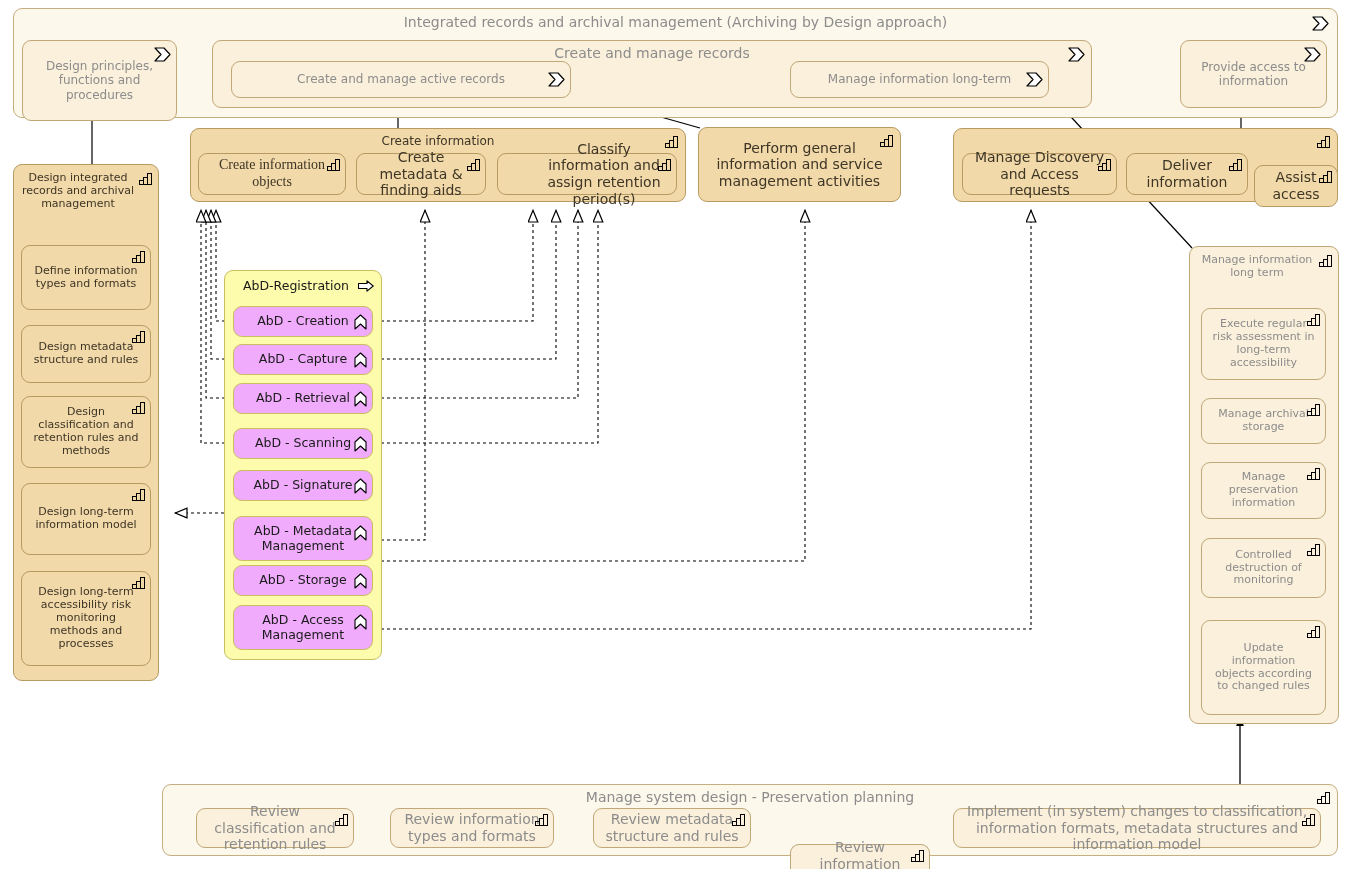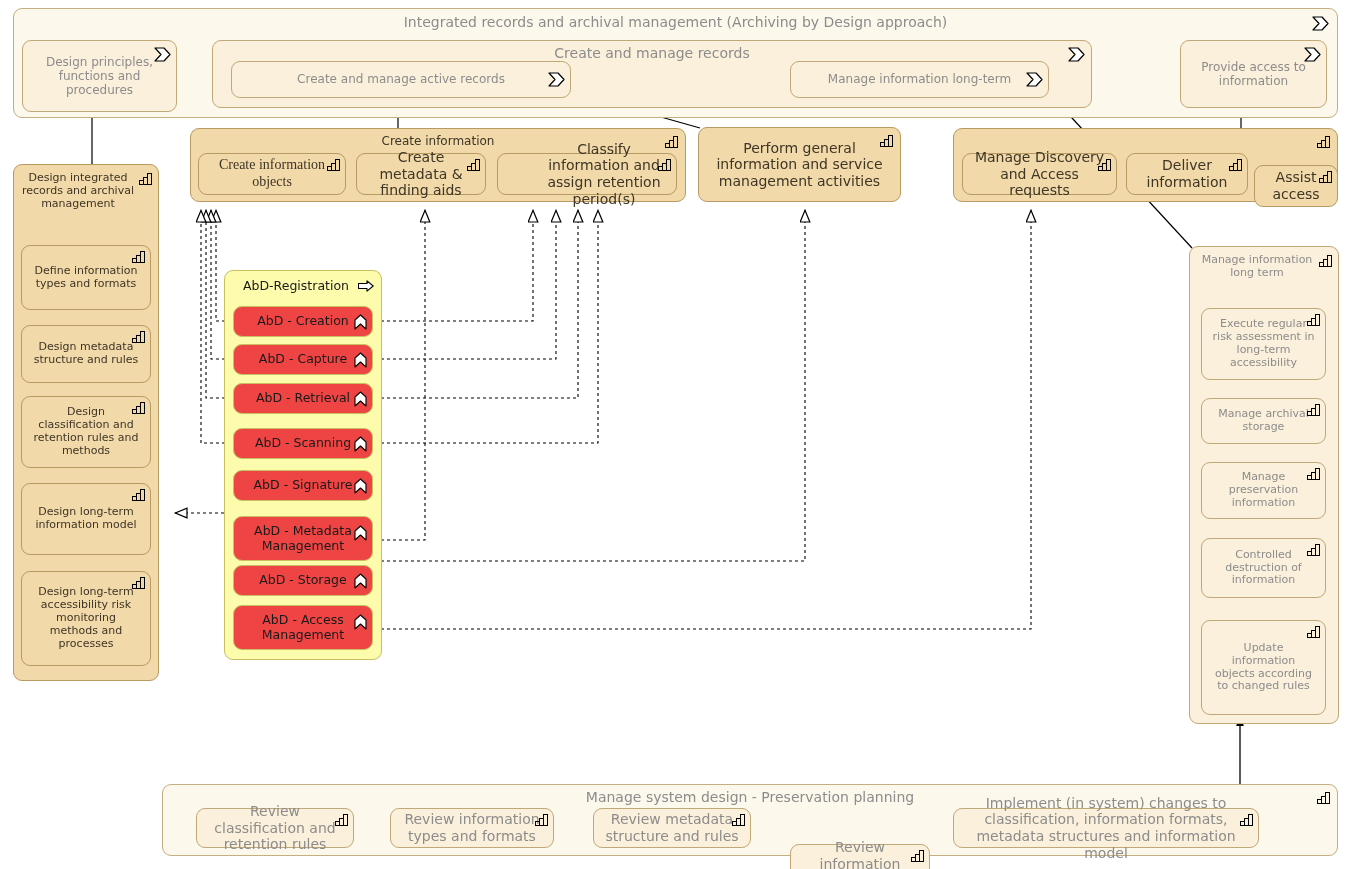--- a/index.html
+++ b/index.html
@@ -33,21 +33,21 @@
   
   .grp-outer { background:#fdf8ec; border:1px solid #c5ae80; align-items:flex-start; justify-content:flex-start; }
   
   .grp-mid   { background:#fbf0db; border:1px solid #c0a878; align-items:flex-start; justify-content:flex-start; }
   
   .svc       { background:#fbf0db; border:1px solid #c0a878; }
   
   .fn        { background:#f2d9a9; border:1px solid #b89a63; }
   .fn-grp    { background:#f2d9a9; border:1px solid #b89a63; align-items:flex-start; justify-content:flex-start; }
   
-  .app       { background:#ef4444; border:1px solid #c8c05e; }
+  .app       { background:#f0abfc; border:1px solid #c8c05e; }
   .app-grp   { background:#fdfbac; border:1px solid #c8c05e; align-items:flex-start; justify-content:flex-start; }
 
   .title-center {
     position:absolute; left:0; right:0; top:5px;
     text-align:center; padding:0 26px;
   }
 
   .txt-grey  { color:#8c8c8c; }
   .txt-dark  { color:#3d3526; }
   .txt-black { color:#1a1a1a; }
@@ -121,21 +121,21 @@
 
   <div class="node grp-outer" style="left:13px; top:8px; width:1325px; height:110px;">
     <div class="title-center fs115 txt-grey">Integrated records and archival management (Archiving by Design approach)</div>
     <span class="icon-svc" style="right:8px; top:7px;">
       <svg width="17" height="15" viewBox="0 0 17 15">
           <path d="M1,1 L10,1 L16,7.5 L10,14 L1,14 L7,7.5 Z" fill="#fff" stroke="#000" stroke-width="1.2" stroke-linejoin="round"></path>
         </svg>
     </span>
   </div>
 
-  <div class="node svc" style="left:22px; top:40px; width:155px; height:72px;">
+  <div class="node svc" style="left:22px; top:40px; width:155px; height:81px;">
     <span class="lbl fs12 txt-grey">Design principles, functions and procedures</span>
     <span class="icon-svc" style="right:5px; top:6px;">
       <svg width="17" height="15" viewBox="0 0 17 15">
           <path d="M1,1 L10,1 L16,7.5 L10,14 L1,14 L7,7.5 Z" fill="#fff" stroke="#000" stroke-width="1.2" stroke-linejoin="round"></path>
         </svg>
     </span>
   </div>
 
   <div class="node grp-mid" style="left:212px; top:40px; width:880px; height:68px;">
     <div class="title-center fs115 txt-grey" style="top:4px;">Create and manage records</div>
@@ -494,21 +494,21 @@
           <g fill="none" stroke="#000" stroke-width="1">
             <rect x="0.5" y="8.5" width="4" height="4"></rect>
             <rect x="4.5" y="5.5" width="4" height="7"></rect>
             <rect x="8.5" y="1.5" width="4" height="11"></rect>
           </g>
         </svg>
       </span>
   </div>
 
   <div class="node svc" style="left:1201px; top:538px; width:125px; height:60px;">
-    <span class="lbl fs11 txt-grey">Controlled destruction of information</span>
+    <span class="lbl fs11 txt-grey">Controlled destruction of monitoring</span>
     <span class="icon">
         <svg width="14" height="13" viewBox="0 0 14 13">
           <g fill="none" stroke="#000" stroke-width="1">
             <rect x="0.5" y="8.5" width="4" height="4"></rect>
             <rect x="4.5" y="5.5" width="4" height="7"></rect>
             <rect x="8.5" y="1.5" width="4" height="11"></rect>
           </g>
         </svg>
       </span>
   </div>
@@ -584,21 +584,21 @@
         <svg width="14" height="13" viewBox="0 0 14 13">
           <g fill="none" stroke="#000" stroke-width="1">
             <rect x="0.5" y="8.5" width="4" height="4"></rect>
             <rect x="4.5" y="5.5" width="4" height="7"></rect>
             <rect x="8.5" y="1.5" width="4" height="11"></rect>
           </g>
         </svg>
       </span>
   </div>
 
-  <div class="node svc" style="left:953px; top:808px; width:306px; height:40px;">
+  <div class="node svc" style="left:953px; top:808px; width:368px; height:40px;">
     <span class="lbl fs115 txt-grey">Implement (in system) changes to classification, information formats, metadata structures and information model</span>
     <span class="icon">
         <svg width="14" height="13" viewBox="0 0 14 13">
           <g fill="none" stroke="#000" stroke-width="1">
             <rect x="0.5" y="8.5" width="4" height="4"></rect>
             <rect x="4.5" y="5.5" width="4" height="7"></rect>
             <rect x="8.5" y="1.5" width="4" height="11"></rect>
           </g>
         </svg>
       </span>

